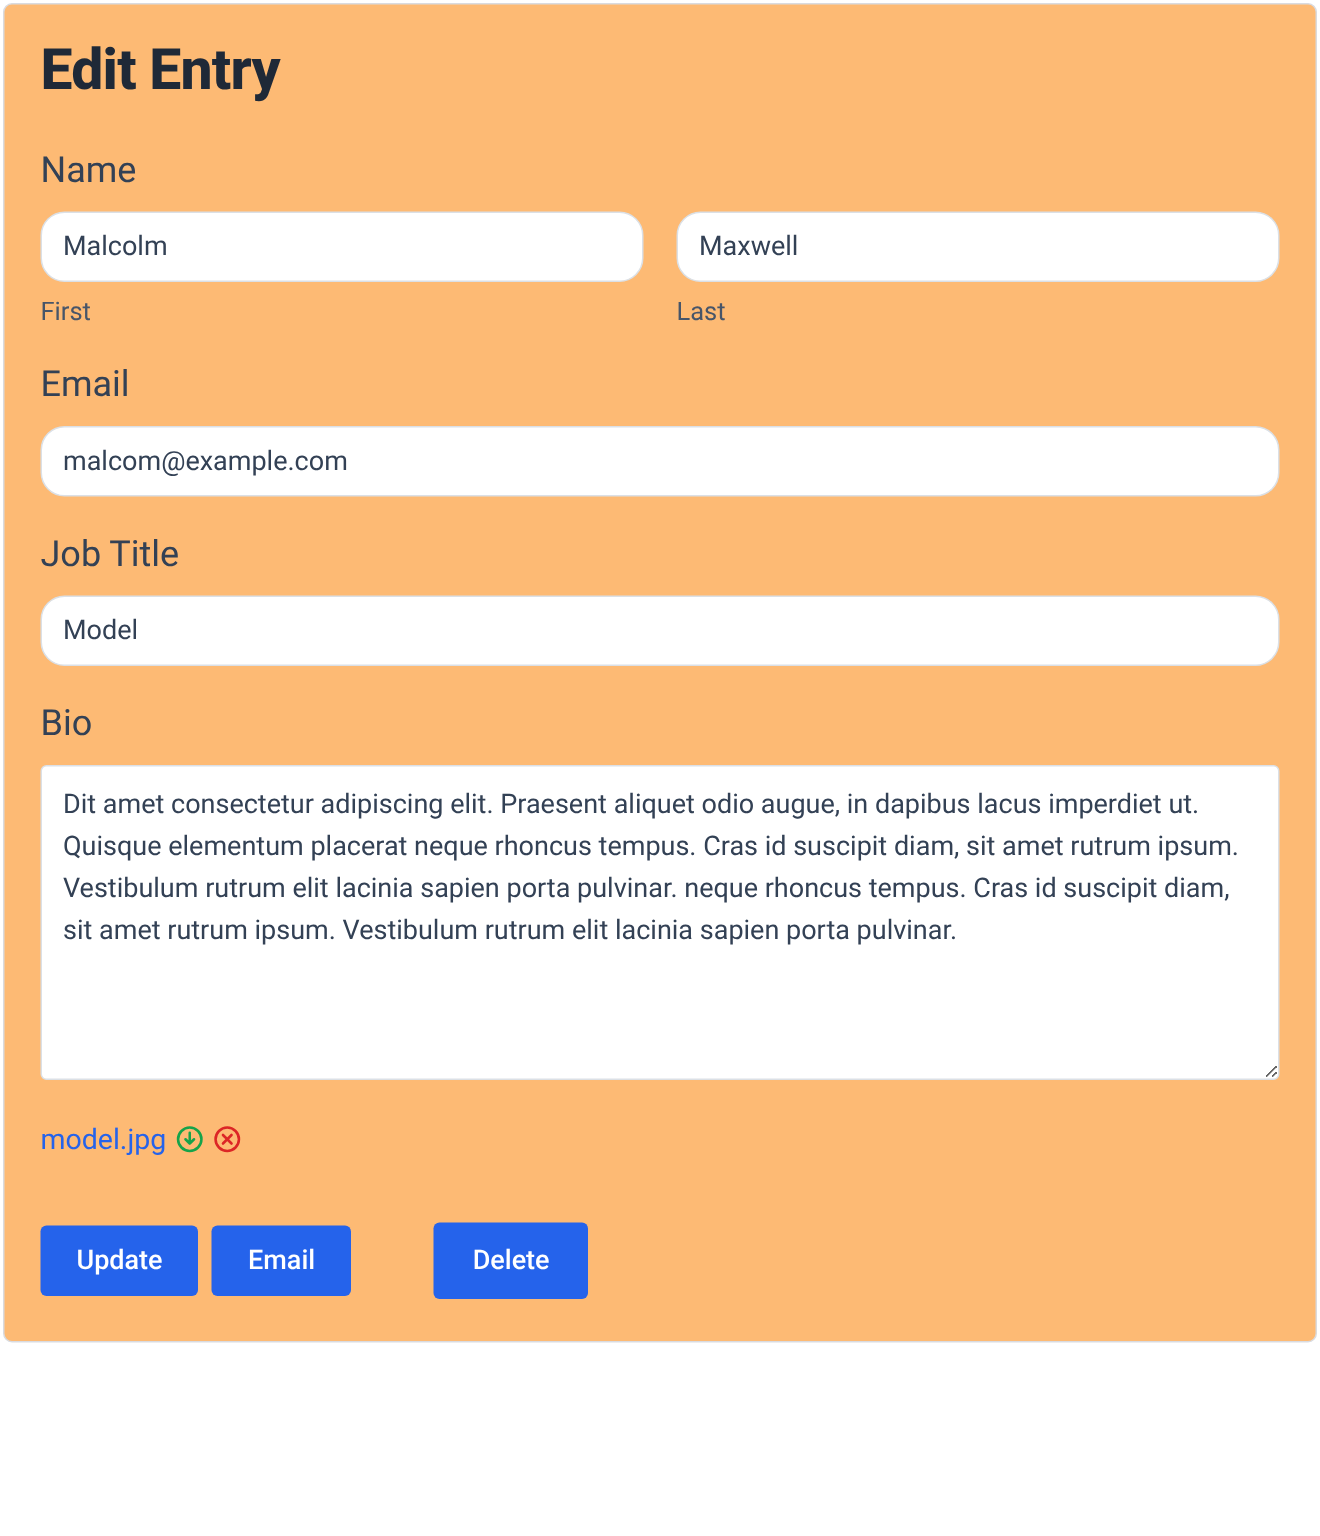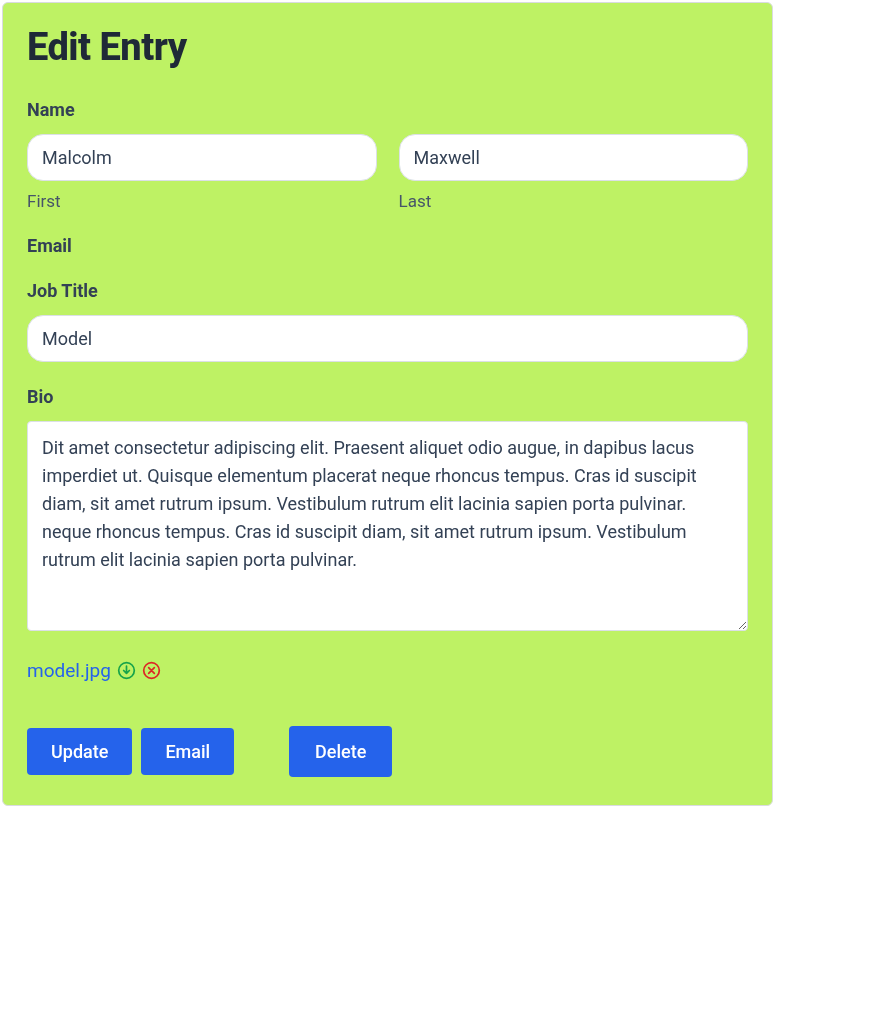--- a/index.html
+++ b/index.html
@@ -6,39 +6,39 @@
       box-sizing: border-box;
       margin: 0;
       padding: 0;
     }
     body {
       font-family: -apple-system, BlinkMacSystemFont, "Segoe UI", Roboto, Helvetica, Arial, sans-serif;
       background: #fff;
       padding: 2px;
     }
     .container {
-      width: 771px;
+      width: 876px;
       border: 1px solid #d9dbe0;
       border-radius: 6px;
       padding: 22px 24px 28px 24px;
-      background: #bef264;
+      background: #fdba74;
     }
     .page-title {
       font-size: 38px;
       font-weight: 800;
       color: #1f2937;
       margin-bottom: 30px;
       letter-spacing: -0.5px;
     }
     .field-group {
       margin-bottom: 24px;
     }
     .field-label {
-      font-size: 18px;
-      font-weight: 700;
+      font-size: 24px;
+      font-weight: 400;
       color: #334155;
       margin-bottom: 14px;
       display: block;
     }
     .name-row {
       display: flex;
       gap: 22px;
     }
     .name-col {
       flex: 1;
@@ -134,20 +134,21 @@
       </div>
       <div class="name-col">
         <input type="text" value="Maxwell" style="">
         <span class="sub-label">Last</span>
       </div>
     </div>
   </div>
 
   <div class="field-group">
     <label class="field-label">Email</label>
+    <input type="email" value="malcom@example.com" style="">
   </div>
 
   <div class="field-group">
     <label class="field-label">Job Title</label>
     <input type="text" value="Model" style="">
   </div>
 
   <div class="field-group">
     <label class="field-label">Bio</label>
     <textarea style="">Dit amet consectetur adipiscing elit. Praesent aliquet odio augue, in dapibus lacus imperdiet ut. Quisque elementum placerat neque rhoncus tempus. Cras id suscipit diam, sit amet rutrum ipsum. Vestibulum rutrum elit lacinia sapien porta pulvinar. neque rhoncus tempus. Cras id suscipit diam, sit amet rutrum ipsum. Vestibulum rutrum elit lacinia sapien porta pulvinar.</textarea>

